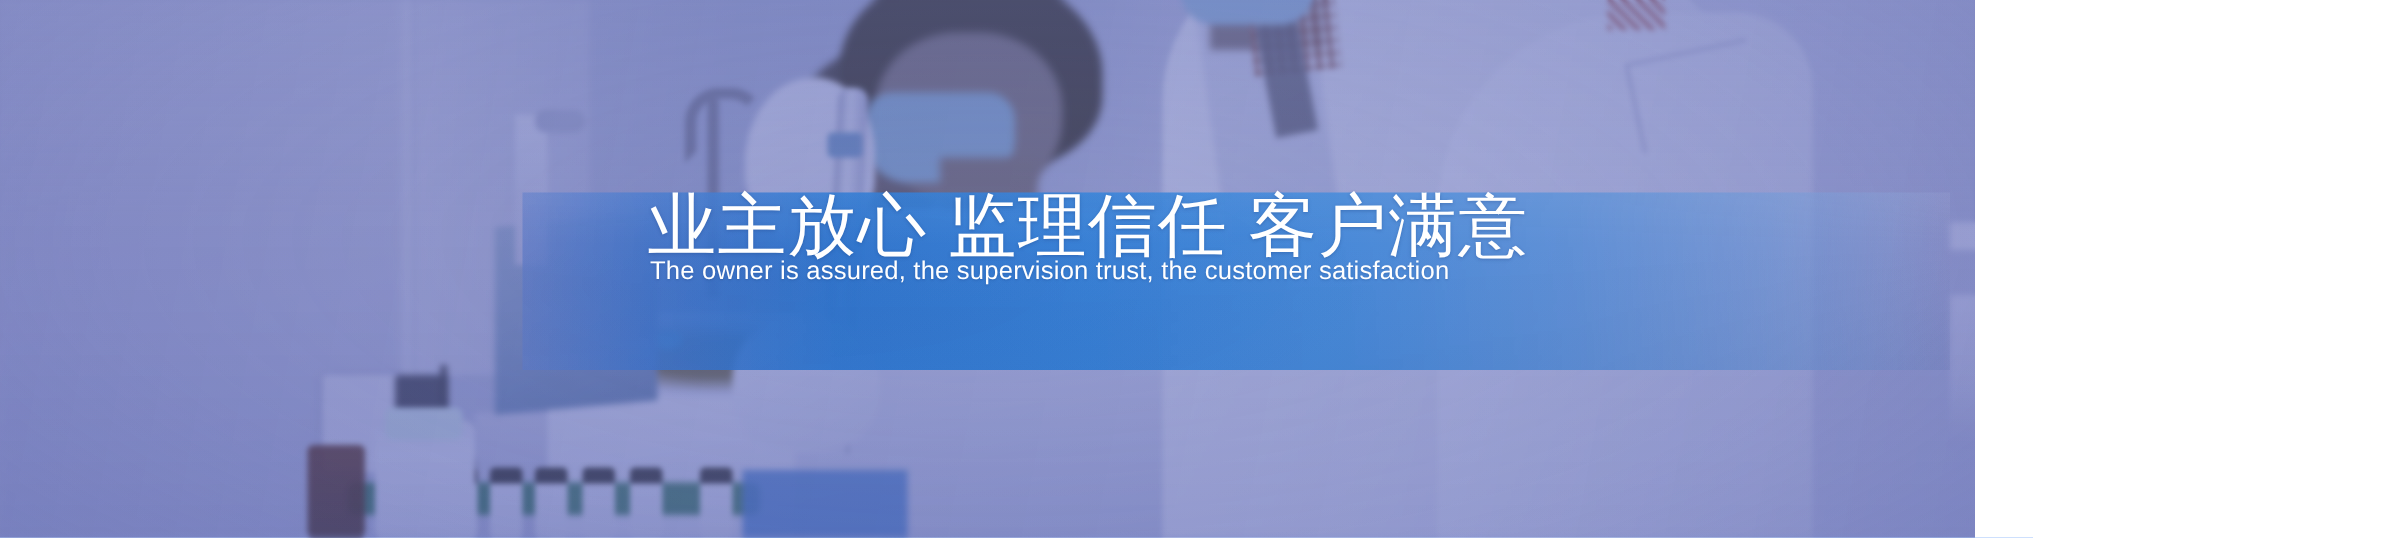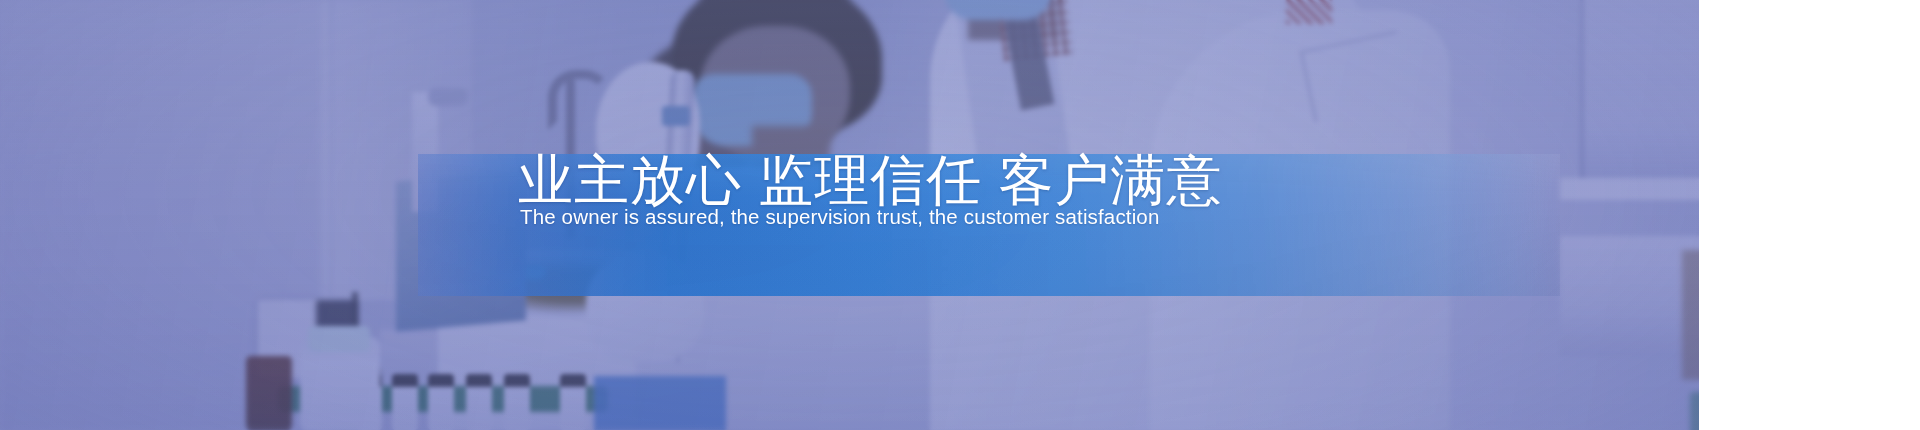--- a/index.html
+++ b/index.html
@@ -4,21 +4,21 @@
 <title>Banner</title>
 <style>
   html, body {
     margin: 0;
     padding: 0;
     background: #ffffff;
   }
 
   .banner {
     position: relative;
-    width: 1699px;
+    width: 1580px;
     height: 430px;
     overflow: hidden;
     font-family: "Liberation Sans", "DejaVu Sans", sans-serif;
     background: #3b82f6;
   }
 
   
   .photo {
     position: absolute;
     inset: 0;

